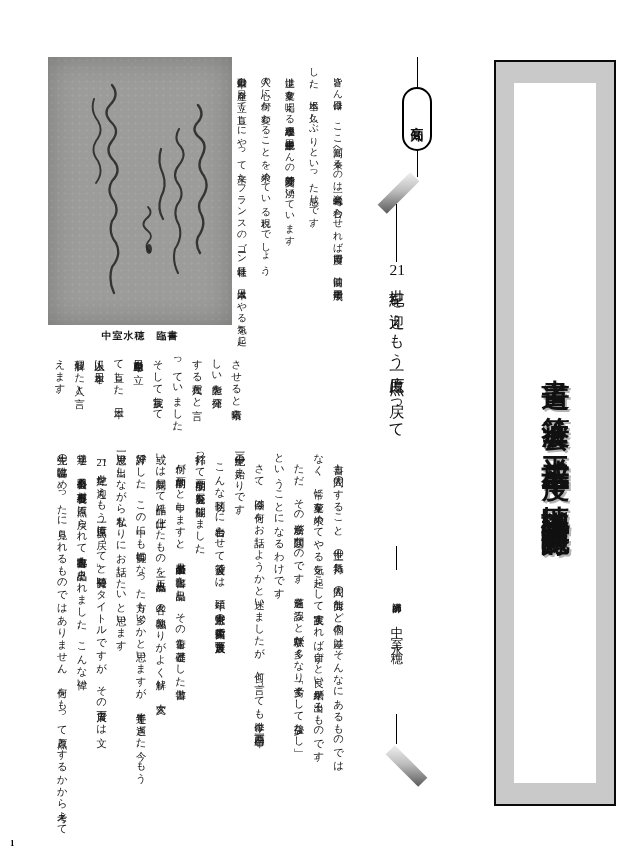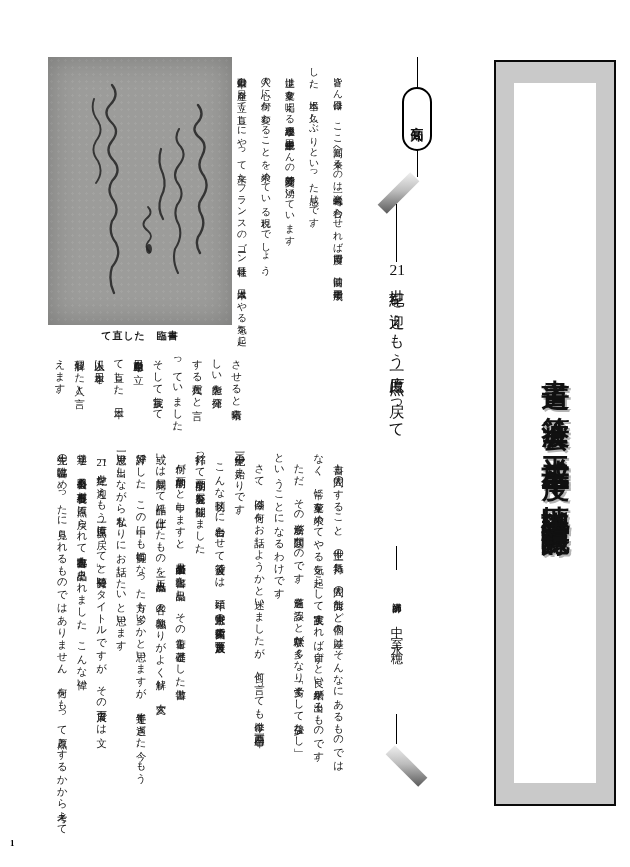--- a/index.html
+++ b/index.html
@@ -129,21 +129,21 @@
         <path d="M150,48 q7,9 0,17 q-8,8 2,16 q8,7 2,18 q-6,10 2,20 q6,10 -2,22 q-6,8 0,18 q4,10 -4,21 q-3,8 2,16" stroke-width="2.4"></path>
         <path d="M131,72 q-6,10 2,18 q6,8 -2,18 q-8,10 0,20 q6,10 -2,20 q-4,10 2,20 q4,12 -4,24 q-3,12 3,24" stroke-width="2.1"></path>
         <path d="M113,92 q-4,13 2,25 q4,12 -2,23 q-4,12 2,22" stroke-width="2.2"></path>
         <path d="M100,150 q6,6 -2,12 q-6,6 2,12 q6,5 0,11 q-4,5 2,10" stroke-width="1.8"></path>
         <path d="M64,28 q8,10 -2,20 q-8,8 2,18 q8,8 0,18 q-8,10 2,20 q8,10 -2,20 q-6,10 2,20 q6,10 -2,20 q-4,12 4,22 q6,12 -4,24 q-4,13 2,26" stroke-width="2.3"></path>
         <path d="M46,42 q-4,12 4,22 q6,10 -2,20 q-6,10 2,20 q6,11 -2,22" stroke-width="1.9"></path>
       </g>
       <ellipse cx="101" cy="192" rx="3" ry="5" fill="#262626" opacity="0.85"></ellipse>
     </svg>
   </div>
-  <div class="caption">て直した　臨書</div>
+  <div class="caption">中室水穂　臨書</div>
 
   <div class="vblock intro-main">
     <div class="vcol in">皆さん今日は。ここ高知へ来るのは一楽時代も合わせれば四度目で、前回は平成四年で</div>
     <div class="vcol">した。本当に久しぶりといった感じです。</div>
     <div class="vcol in">世上は変革を唱える小泉総理と田中真紀子さんの外交問題で湧いています。</div>
     <div class="vcol in">人々の心に何か変わることを求めている現れでしょう。</div>
     <div class="vcol in">自動車の日産を立て直しにやって来たフランスのゴーン社長は、日本人はやる気を起こ</div>
   </div>
 
   <div class="vblock intro-cont">

